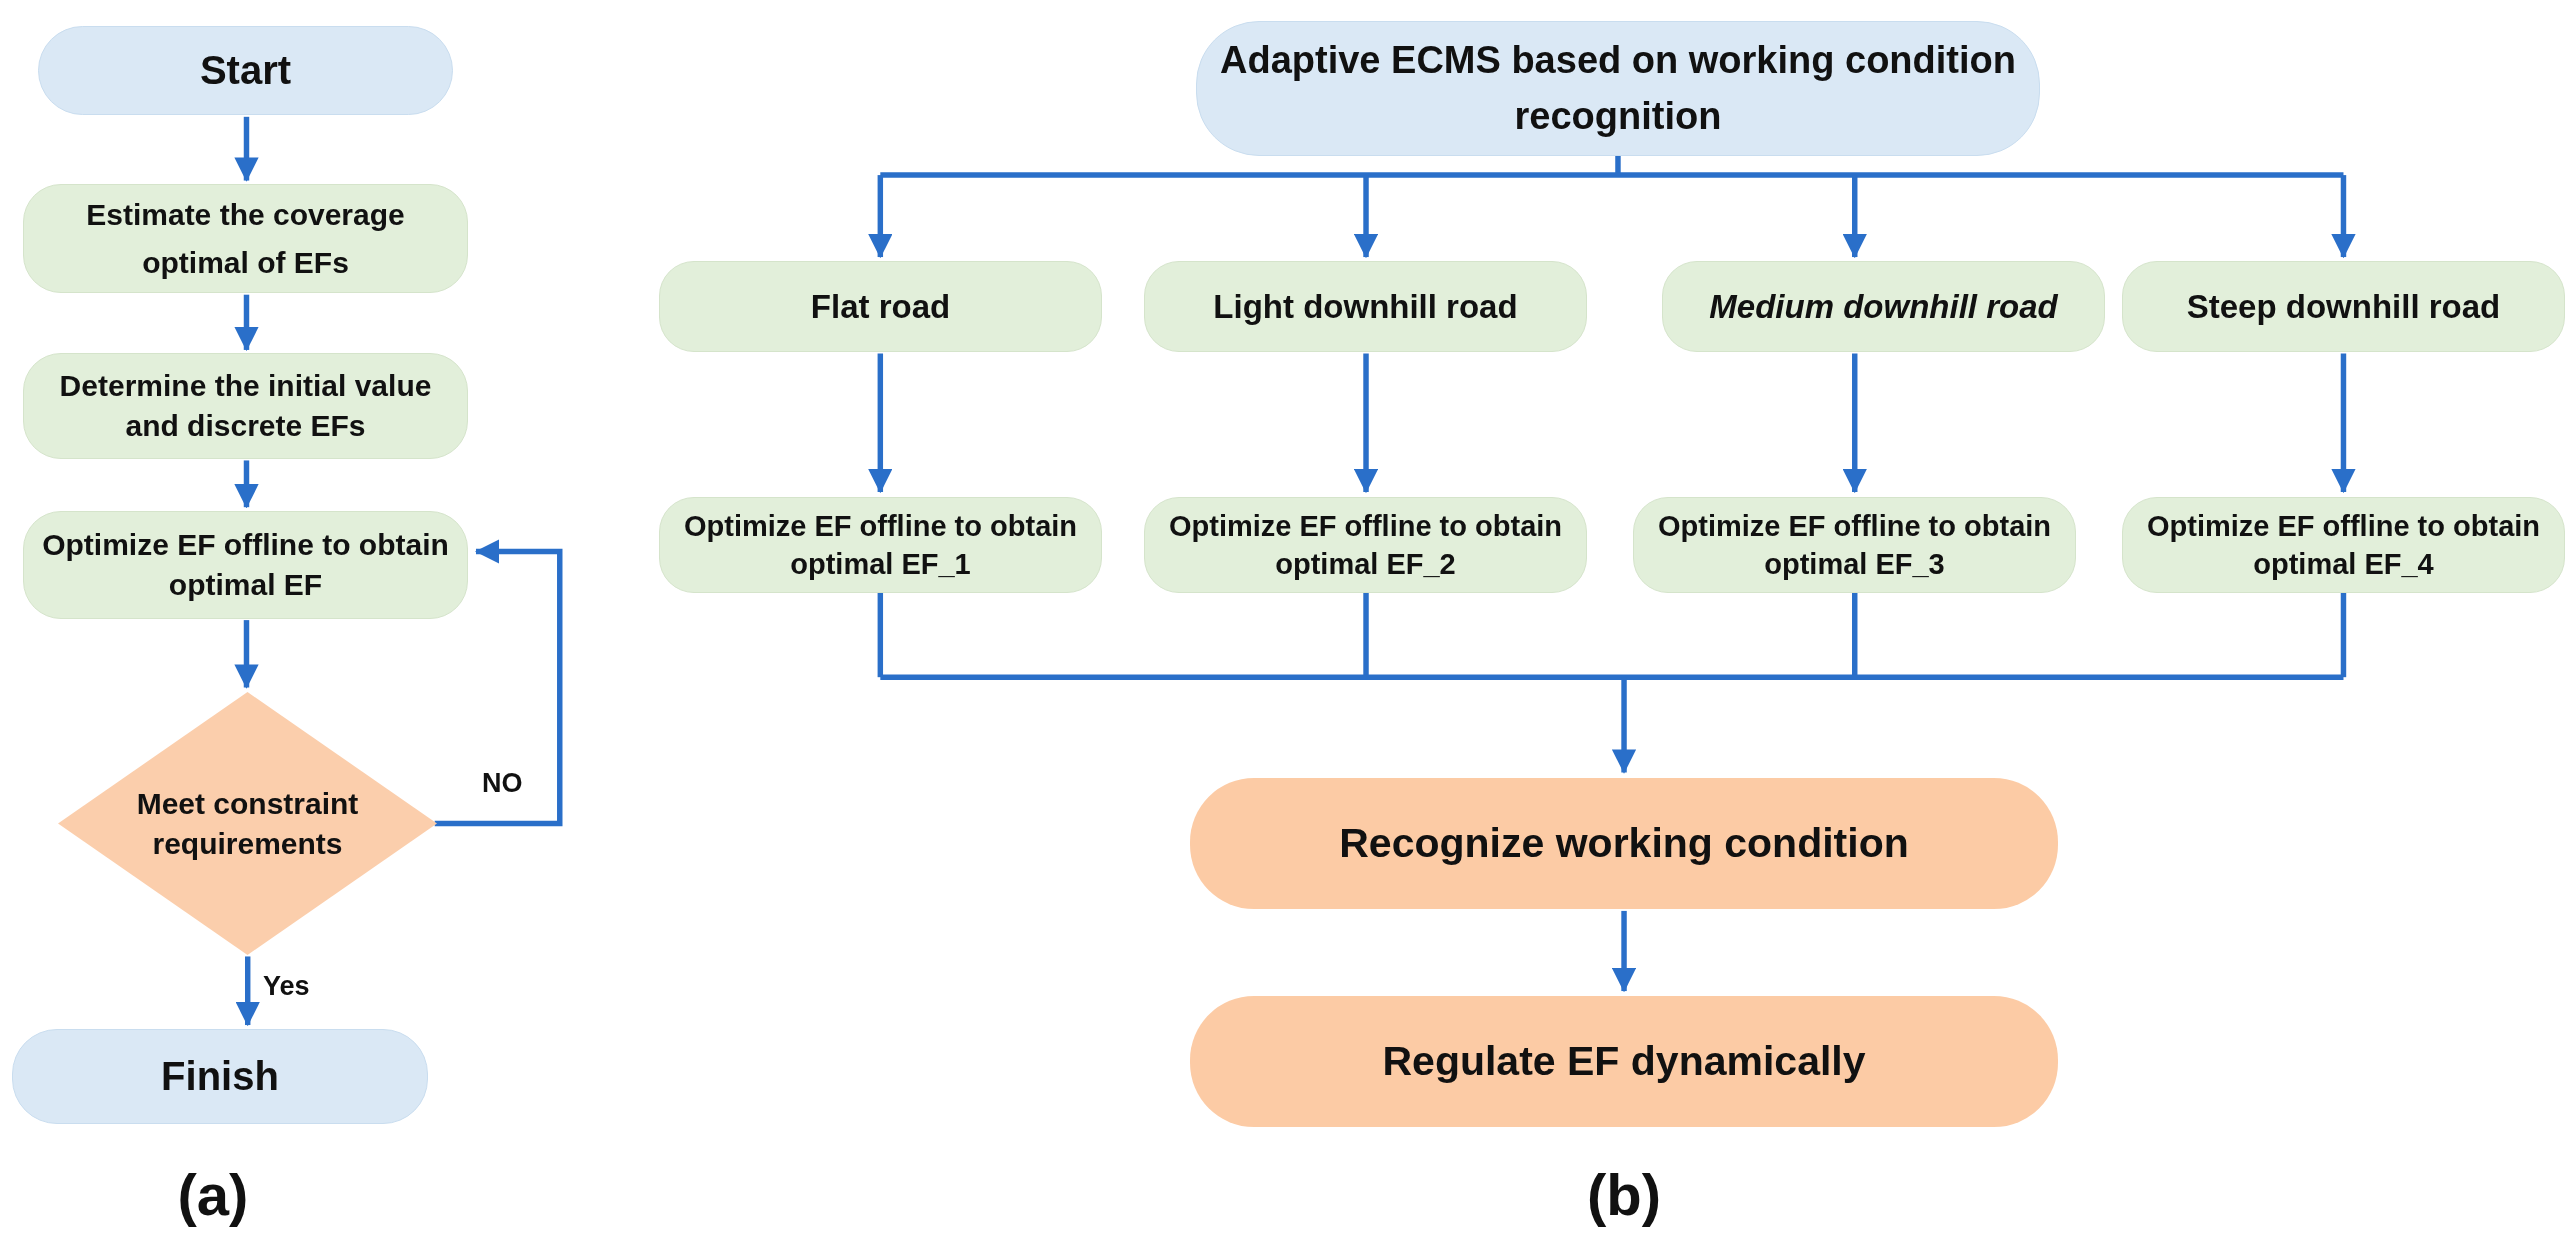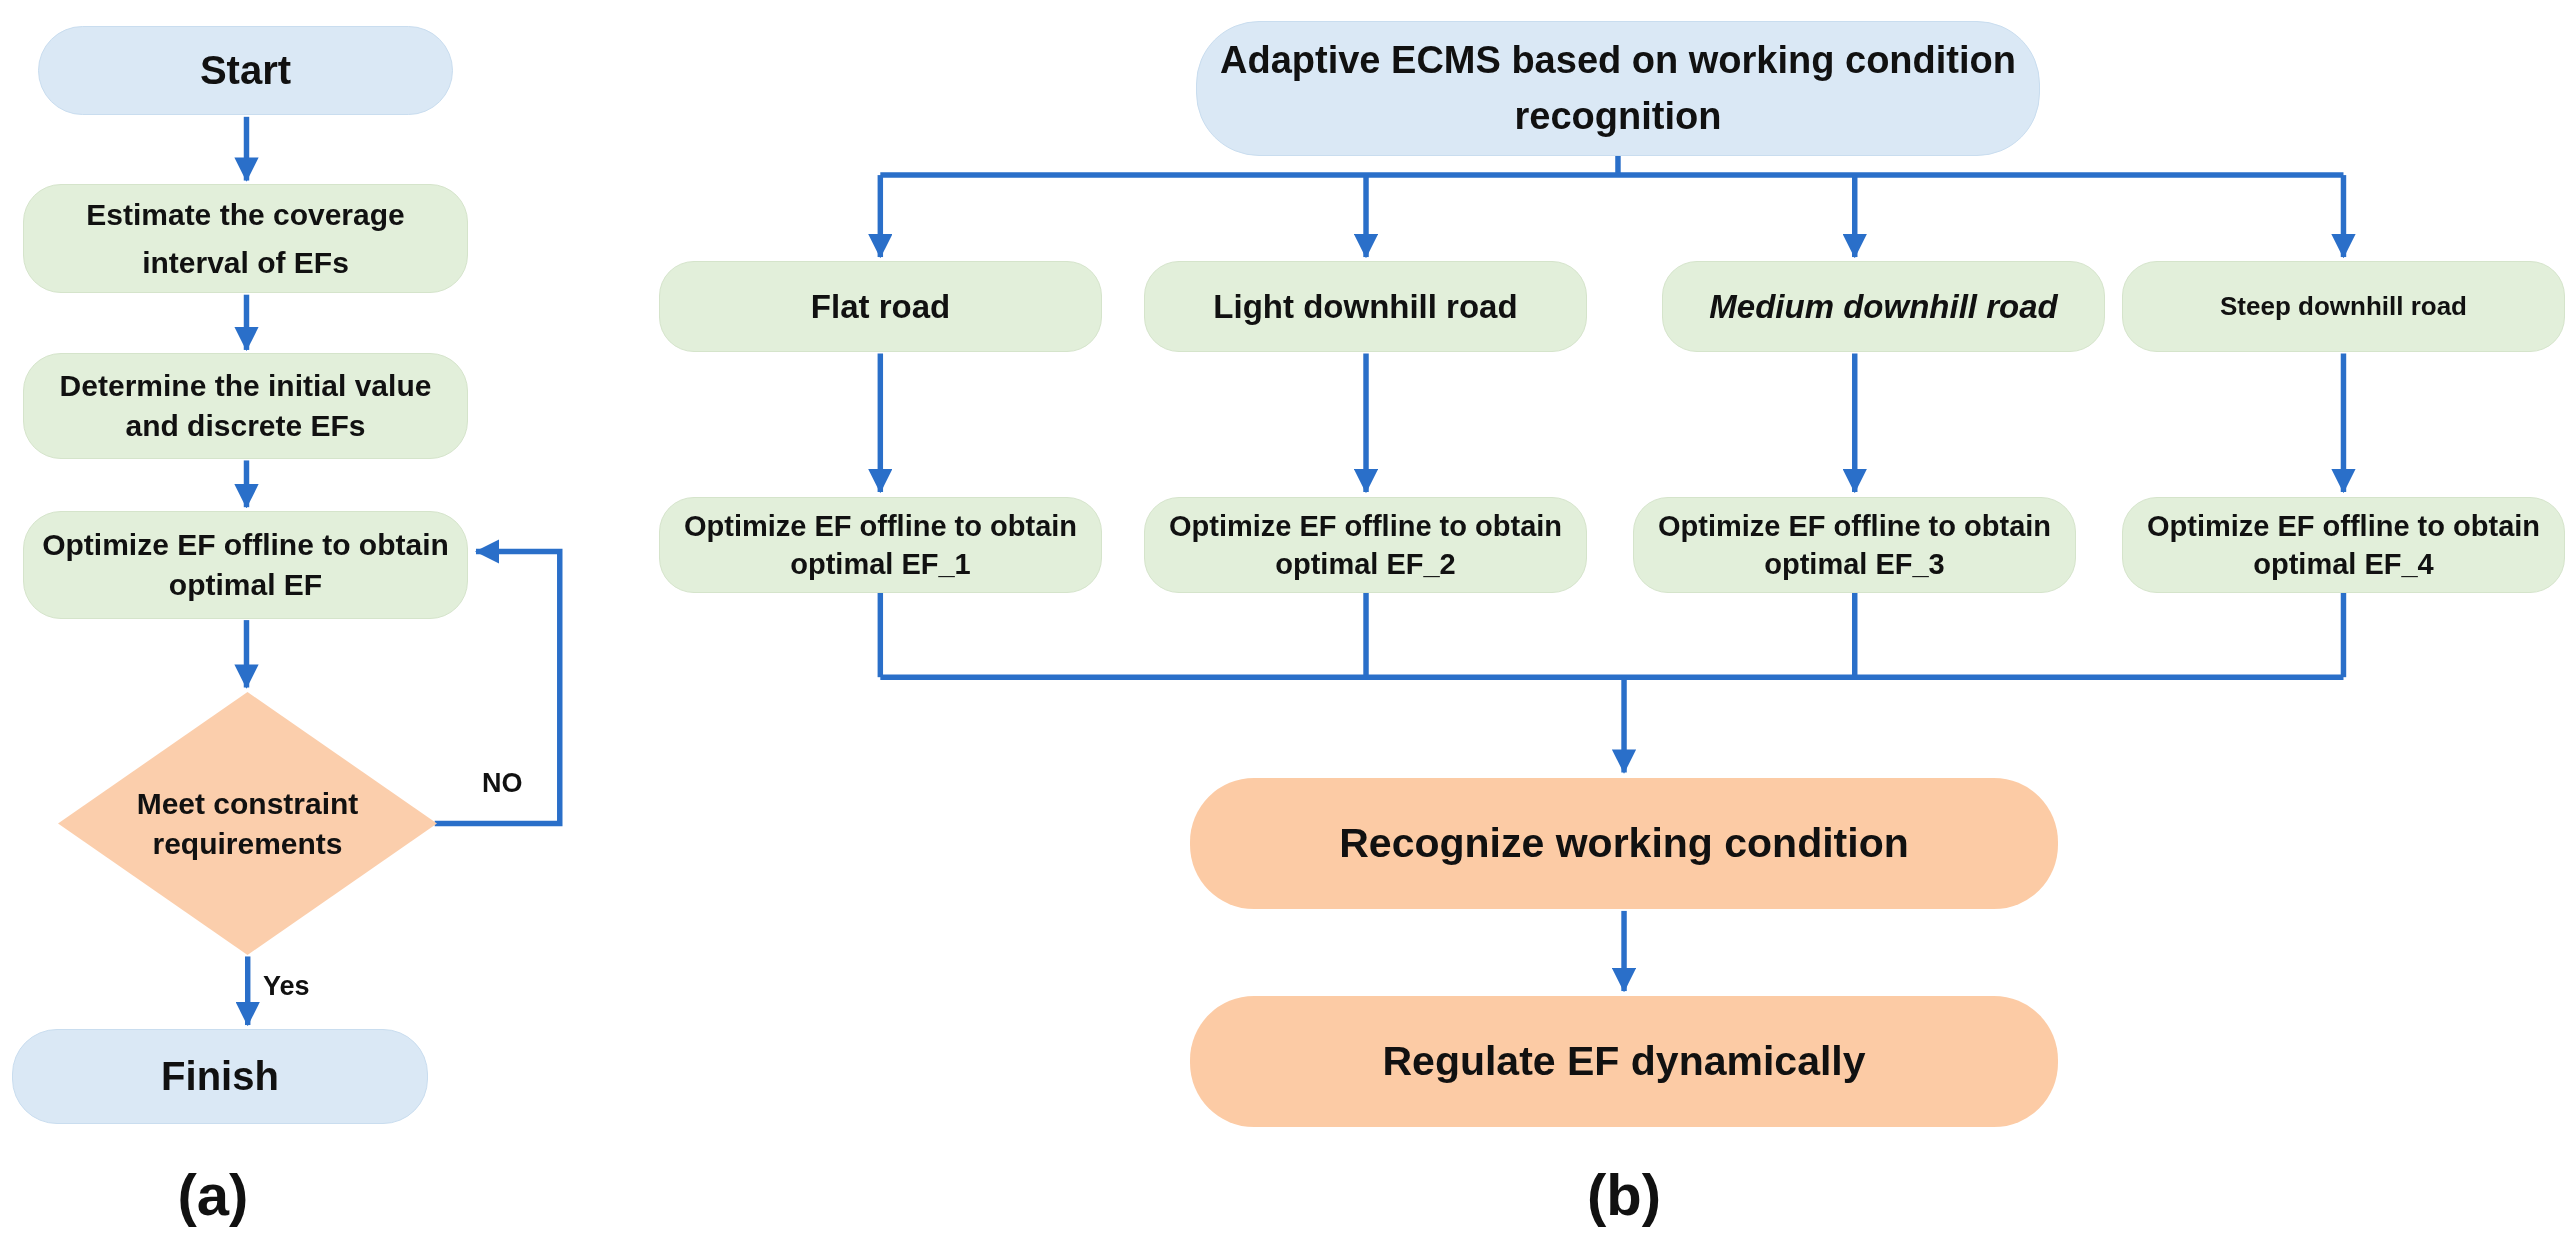--- a/index.html
+++ b/index.html
@@ -105,21 +105,21 @@
     <path class="connector" d="M2675 1115 V1272" marker-end="url(#arw)"></path>
     <path class="connector" d="M2675 1500 V1632" marker-end="url(#arw)"></path>
   </svg>
 
   <div class="node blue" style="left:38px;top:26px;width:415px;height:89px;border-radius:45px;font-size:40px;">
     <span>Start</span>
   </div>
 
   <div class="node green" style="left:23px;top:184px;width:445px;height:109px;border-radius:38px;font-size:30px;gap:8px;">
     <span>Estimate the coverage</span>
-    <span>interval of EFs</span>
+    <span>optimal of EFs</span>
   </div>
 
   <div class="node green" style="left:23px;top:353px;width:445px;height:106px;border-radius:38px;font-size:30px;text-align:center;">
     <span>Determine the initial value</span>
     <span>and discrete EFs</span>
   </div>
 
   <div class="node green" style="left:23px;top:511px;width:445px;height:108px;border-radius:38px;font-size:30px;">
     <span>Optimize EF offline to obtain</span>
     <span>optimal EF</span>
@@ -147,21 +147,21 @@
 
   <div class="node green" style="left:659px;top:261px;width:443px;height:91px;border-radius:35px;font-size:33px;">
     <span>Flat road</span>
   </div>
   <div class="node green" style="left:1144px;top:261px;width:443px;height:91px;border-radius:35px;font-size:33px;">
     <span>Light downhill road</span>
   </div>
   <div class="node green" style="left:1662px;top:261px;width:443px;height:91px;border-radius:35px;font-size:33px;font-style:italic;">
     <span>Medium downhill road</span>
   </div>
-  <div class="node green" style="left:2122px;top:261px;width:443px;height:91px;border-radius:35px;font-size:26px;justify-content:center;">
+  <div class="node green" style="left:2122px;top:261px;width:443px;height:91px;border-radius:35px;font-size:33px;justify-content:center;">
     <span>Steep downhill road</span>
   </div>
 
   <div class="node green" style="left:659px;top:497px;width:443px;height:96px;border-radius:35px;font-size:29px;">
     <span>Optimize EF offline to obtain</span>
     <span>optimal EF_1</span>
   </div>
   <div class="node green" style="left:1144px;top:497px;width:443px;height:96px;border-radius:35px;font-size:29px;">
     <span>Optimize EF offline to obtain</span>
     <span>optimal EF_2</span>

